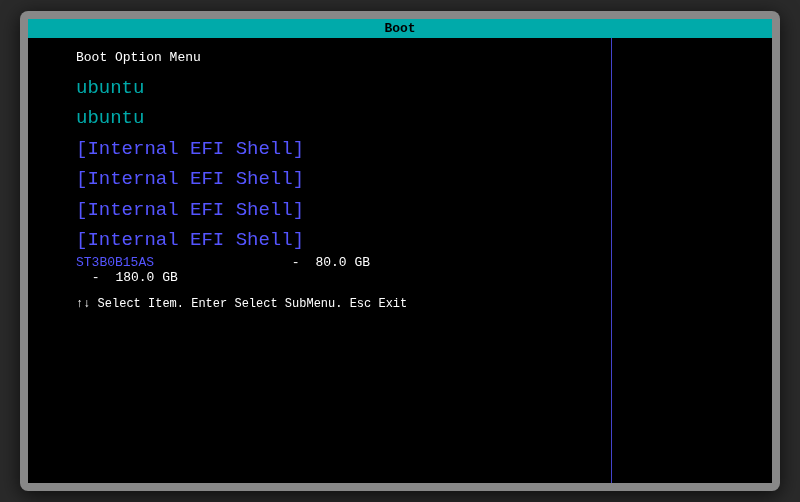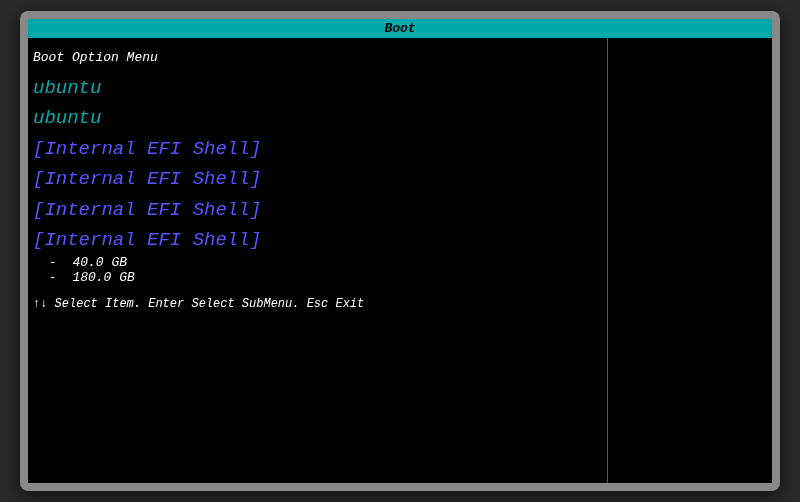--- a/index.html
+++ b/index.html
@@ -30,21 +30,20 @@
       justify-content: center;
       box-shadow: 0 4px 20px rgba(0,0,0,0.7);
     }
 
     .monitor-inner {
       width: 100%;
       height: 100%;
       background: #a3a3a3;
       position: relative;
       overflow: hidden;
-      font-style: italic;
     }
 
     .screen {
       width: 100%;
       height: 100%;
       background: #000;
       display: flex;
       flex-direction: column;
       position: relative;
     }
@@ -56,24 +55,25 @@
       padding: 2px 0;
       font-size: 13px;
       font-weight: bold;
       font-family: 'Courier New', Courier, monospace;
     }
 
     .content-area {
       flex: 1;
       background: #000;
       color: #fff;
-      padding: 12px 5px;
+      padding: 12px 32px;
       font-size: 13px;
       font-family: 'Courier New', Courier, monospace;
       position: relative;
+      margin-left: 16px;
     }
 
     .section-title {
       color: #fff;
       font-size: 13px;
       margin-bottom: 8px;
     }
 
     .menu-item {
       color: #5555ff;
@@ -142,22 +142,23 @@
 
         <div class="menu-items-container">
           <span class="menu-item cyan">ubuntu</span>
           <span class="menu-item cyan">ubuntu</span>
           <span class="menu-item">[Internal EFI Shell]</span>
           <span class="menu-item">[Internal EFI Shell]</span>
           <span class="menu-item">[Internal EFI Shell]</span>
           <span class="menu-item">[Internal EFI Shell]</span>
 
           <div class="disk-row">
+            <span class="name">ST3B0B15AS</span>
             <span class="dash">&nbsp;-&nbsp;</span>
-            <span class="size">40.0 GB</span>
+            <span class="size">80.0 GB</span>
           </div>
 
           <div class="disk-row">
             <span class="dash">&nbsp;-&nbsp;</span>
             <span class="size">180.0 GB</span>
           </div>
         </div>
 
         <div class="help-text">↑↓ Select Item. Enter Select SubMenu.  Esc  Exit</div>
 

